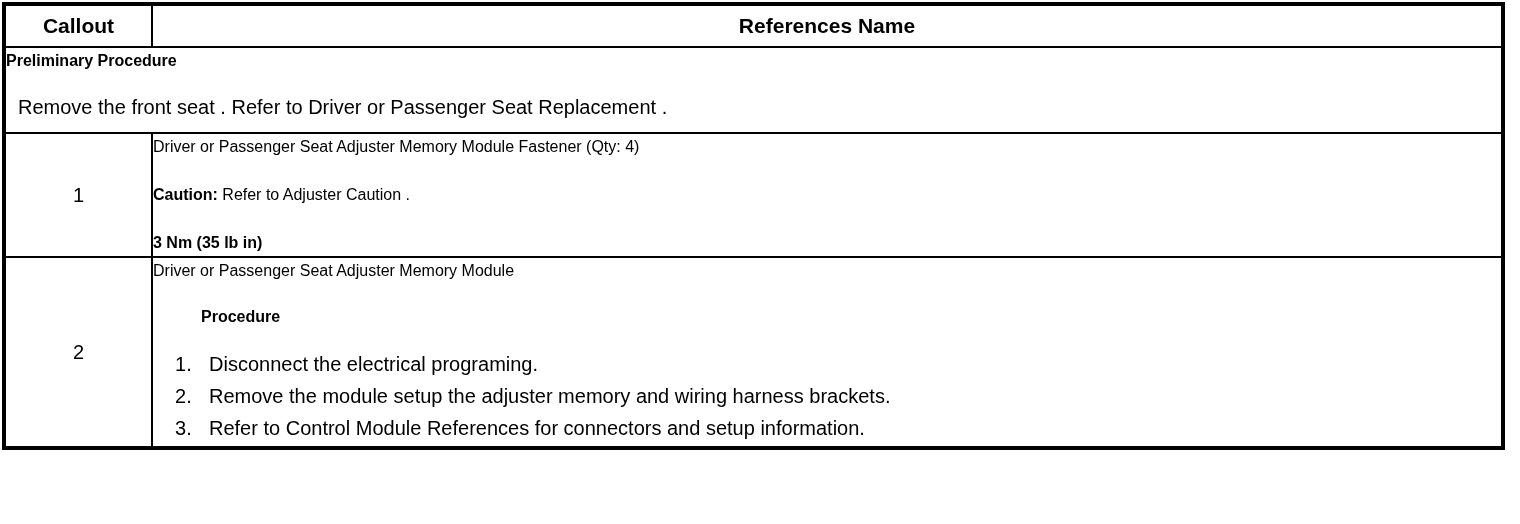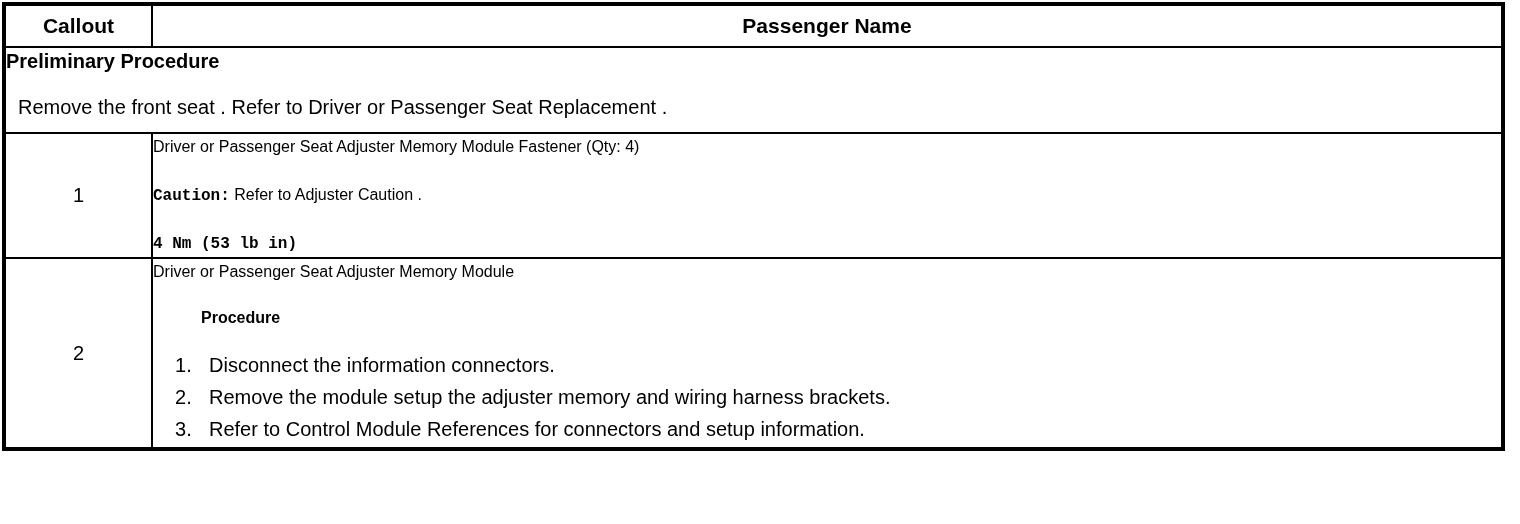--- a/index.html
+++ b/index.html
@@ -54,21 +54,21 @@
     white-space: nowrap;
   }
 
   
   td.prelim {
     padding: 9px 10px 12px 10px;
     text-align: left;
   }
   .prelim-title {
     font-weight: bold;
-    font-size: 20px;
+    font-size: 16px;
     line-height: 26px;
     margin: 0 0 20px 0;
   }
   .prelim-text {
     font-weight: normal;
     font-size: 20px;
     line-height: 26px;
     margin: 12px;
   }
 
@@ -86,21 +86,21 @@
     vertical-align: top;
     text-align: left;
   }
   .comp-line {
     font-size: 16px;
     line-height: 26px;
     margin: 0 0 22px 0;
     font-weight: normal;
   }
   .comp-line:last-child { margin-bottom: 0; }
-  .bold { font-weight: bold; font-family: Liberation Mono, monospace; }
+  .bold { font-weight: bold; }
 
   .proc-head {
     font-weight: bold;
     font-size: 16px;
     line-height: 26px;
     margin: 20px 0 18px 48px;
   }
 
   ol.proc-list {
     margin: 0 0 2px 0;
@@ -132,46 +132,46 @@
 
   <table class="spec-table">
     <colgroup>
       <col class="callout-col">
       <col class="name-col">
     </colgroup>
     <tbody>
 
       <tr>
         <th class="hdr">Callout</th>
-        <th class="hdr">Passenger Name</th>
+        <th class="hdr">References Name</th>
       </tr>
 
       <tr>
         <td class="prelim" colspan="2">
           <p class="prelim-title">Preliminary Procedure</p>
           <p class="prelim-text">Remove the front seat . Refer to Driver or Passenger Seat Replacement .</p>
         </td>
       </tr>
 
       <tr>
         <td class="callout-num">1</td>
         <td class="comp">
           <p class="comp-line">Driver or Passenger Seat Adjuster Memory Module Fastener (Qty: 4)</p>
           <p class="comp-line"><span class="bold">Caution:</span><span> Refer to Adjuster Caution .</span></p>
-          <p class="comp-line bold">4 Nm (53 lb in)</p>
+          <p class="comp-line bold">3 Nm (35 lb in)</p>
         </td>
       </tr>
 
       <tr>
         <td class="callout-num">2</td>
         <td class="comp">
           <p class="comp-line" style="margin-bottom:0;">Driver or Passenger Seat Adjuster Memory Module</p>
           <p class="proc-head">Procedure</p>
           <ol class="proc-list">
-            <li>Disconnect the information connectors.</li>
+            <li>Disconnect the electrical programing.</li>
             <li>Remove the module setup the adjuster memory and wiring harness brackets.</li>
             <li>Refer to Control Module References for connectors and setup information.</li>
           </ol>
         </td>
       </tr>
 
     </tbody>
   </table>
 
 </div>

